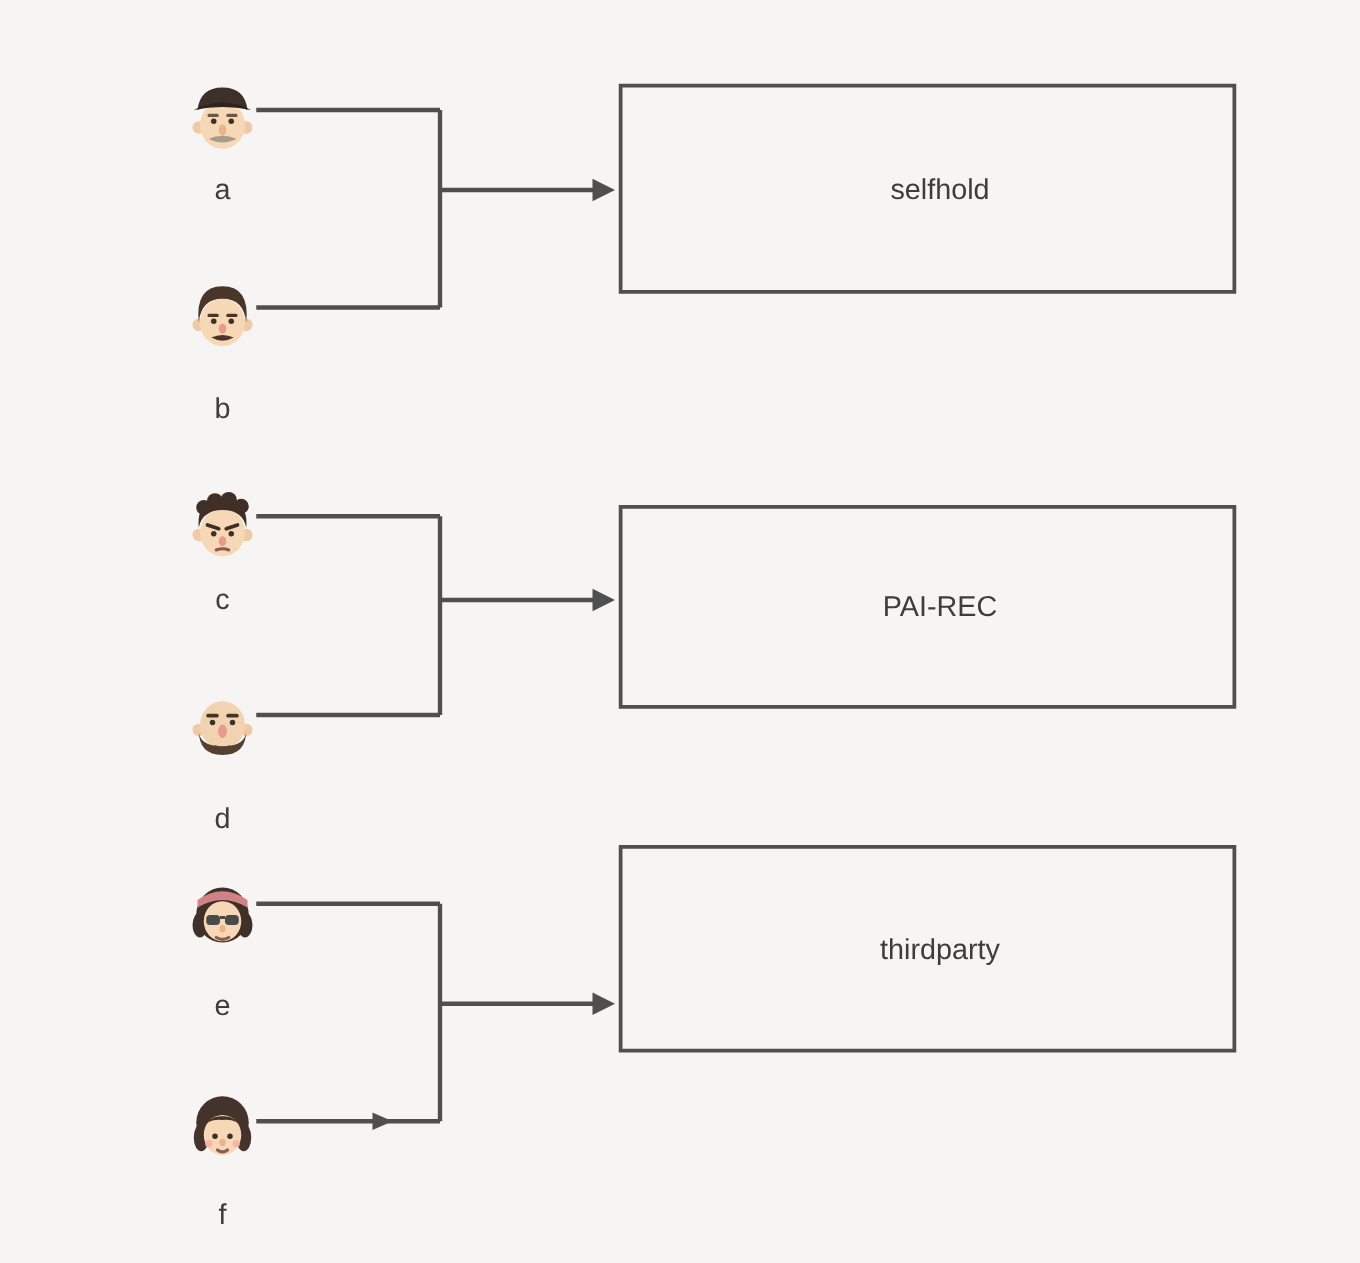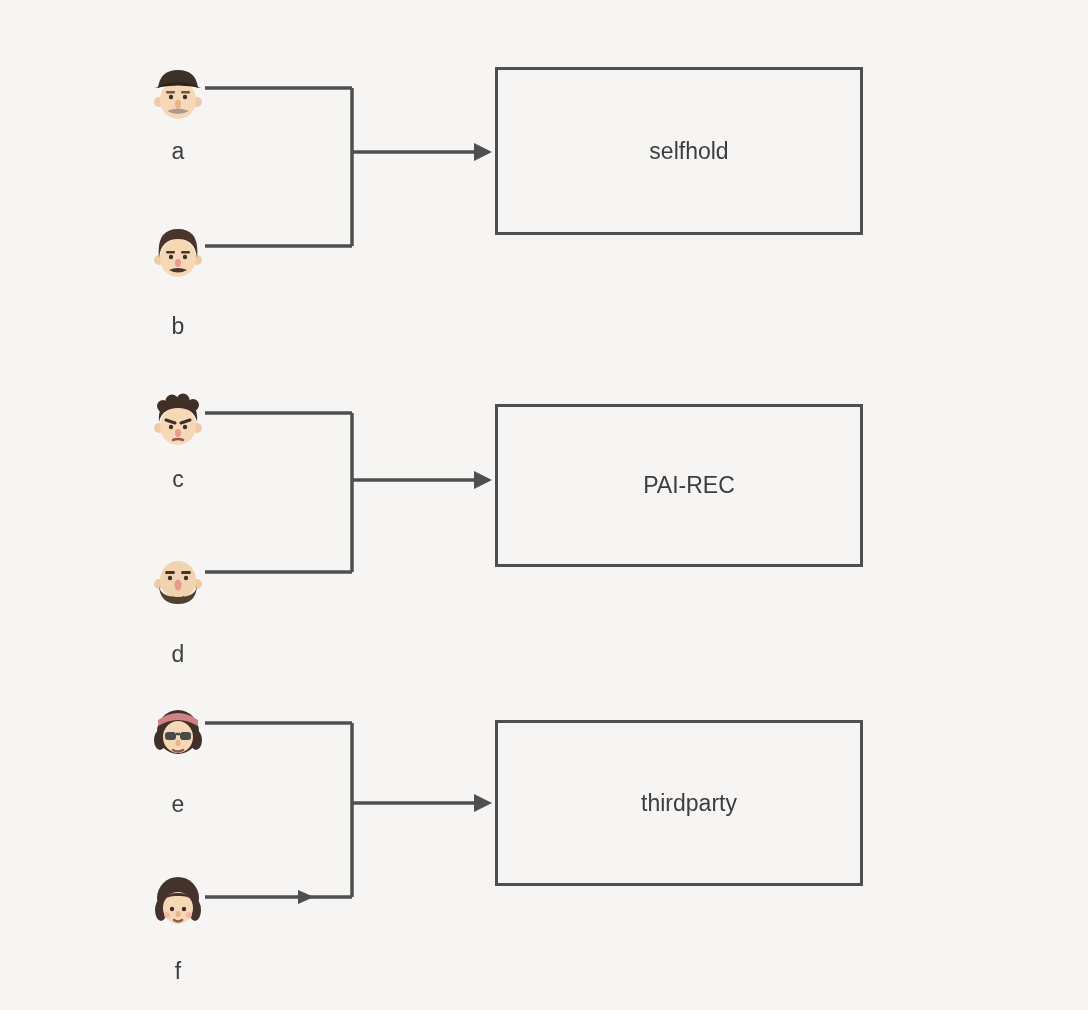--- a/index.html
+++ b/index.html
@@ -33,34 +33,34 @@
     position: absolute;
     width: 64px;
     text-align: center;
     font-size: 23px;
     color: #3d3d3d;
     line-height: 1;
   }
   .target-box {
     position: absolute;
     left: 495px;
-    width: 368px;
+    width: 494px;
     border: 3px solid #4f4f4f;
     box-sizing: border-box;
     display: flex;
     align-items: center;
     justify-content: center;
     font-size: 23px;
     color: #3d3d3d;
     background: transparent;
     padding-left: 20px;
   }
   .box-1 { top: 67px;  height: 168px; }
   .box-2 { top: 404px; height: 163px; }
-  .box-3 { top: 720px; height: 166px; }
+  .box-3 { top: 676px; height: 166px; }
 </style>
 </head>
 <body>
 
 <div class="canvas">
 
   <svg class="connectors" viewBox="0 0 1088 1010" xmlns="http://www.w3.org/2000/svg">
     <g stroke="#4f4f4f" stroke-width="3.5" fill="none">
 
       <path d="M205 88 H352"></path>

